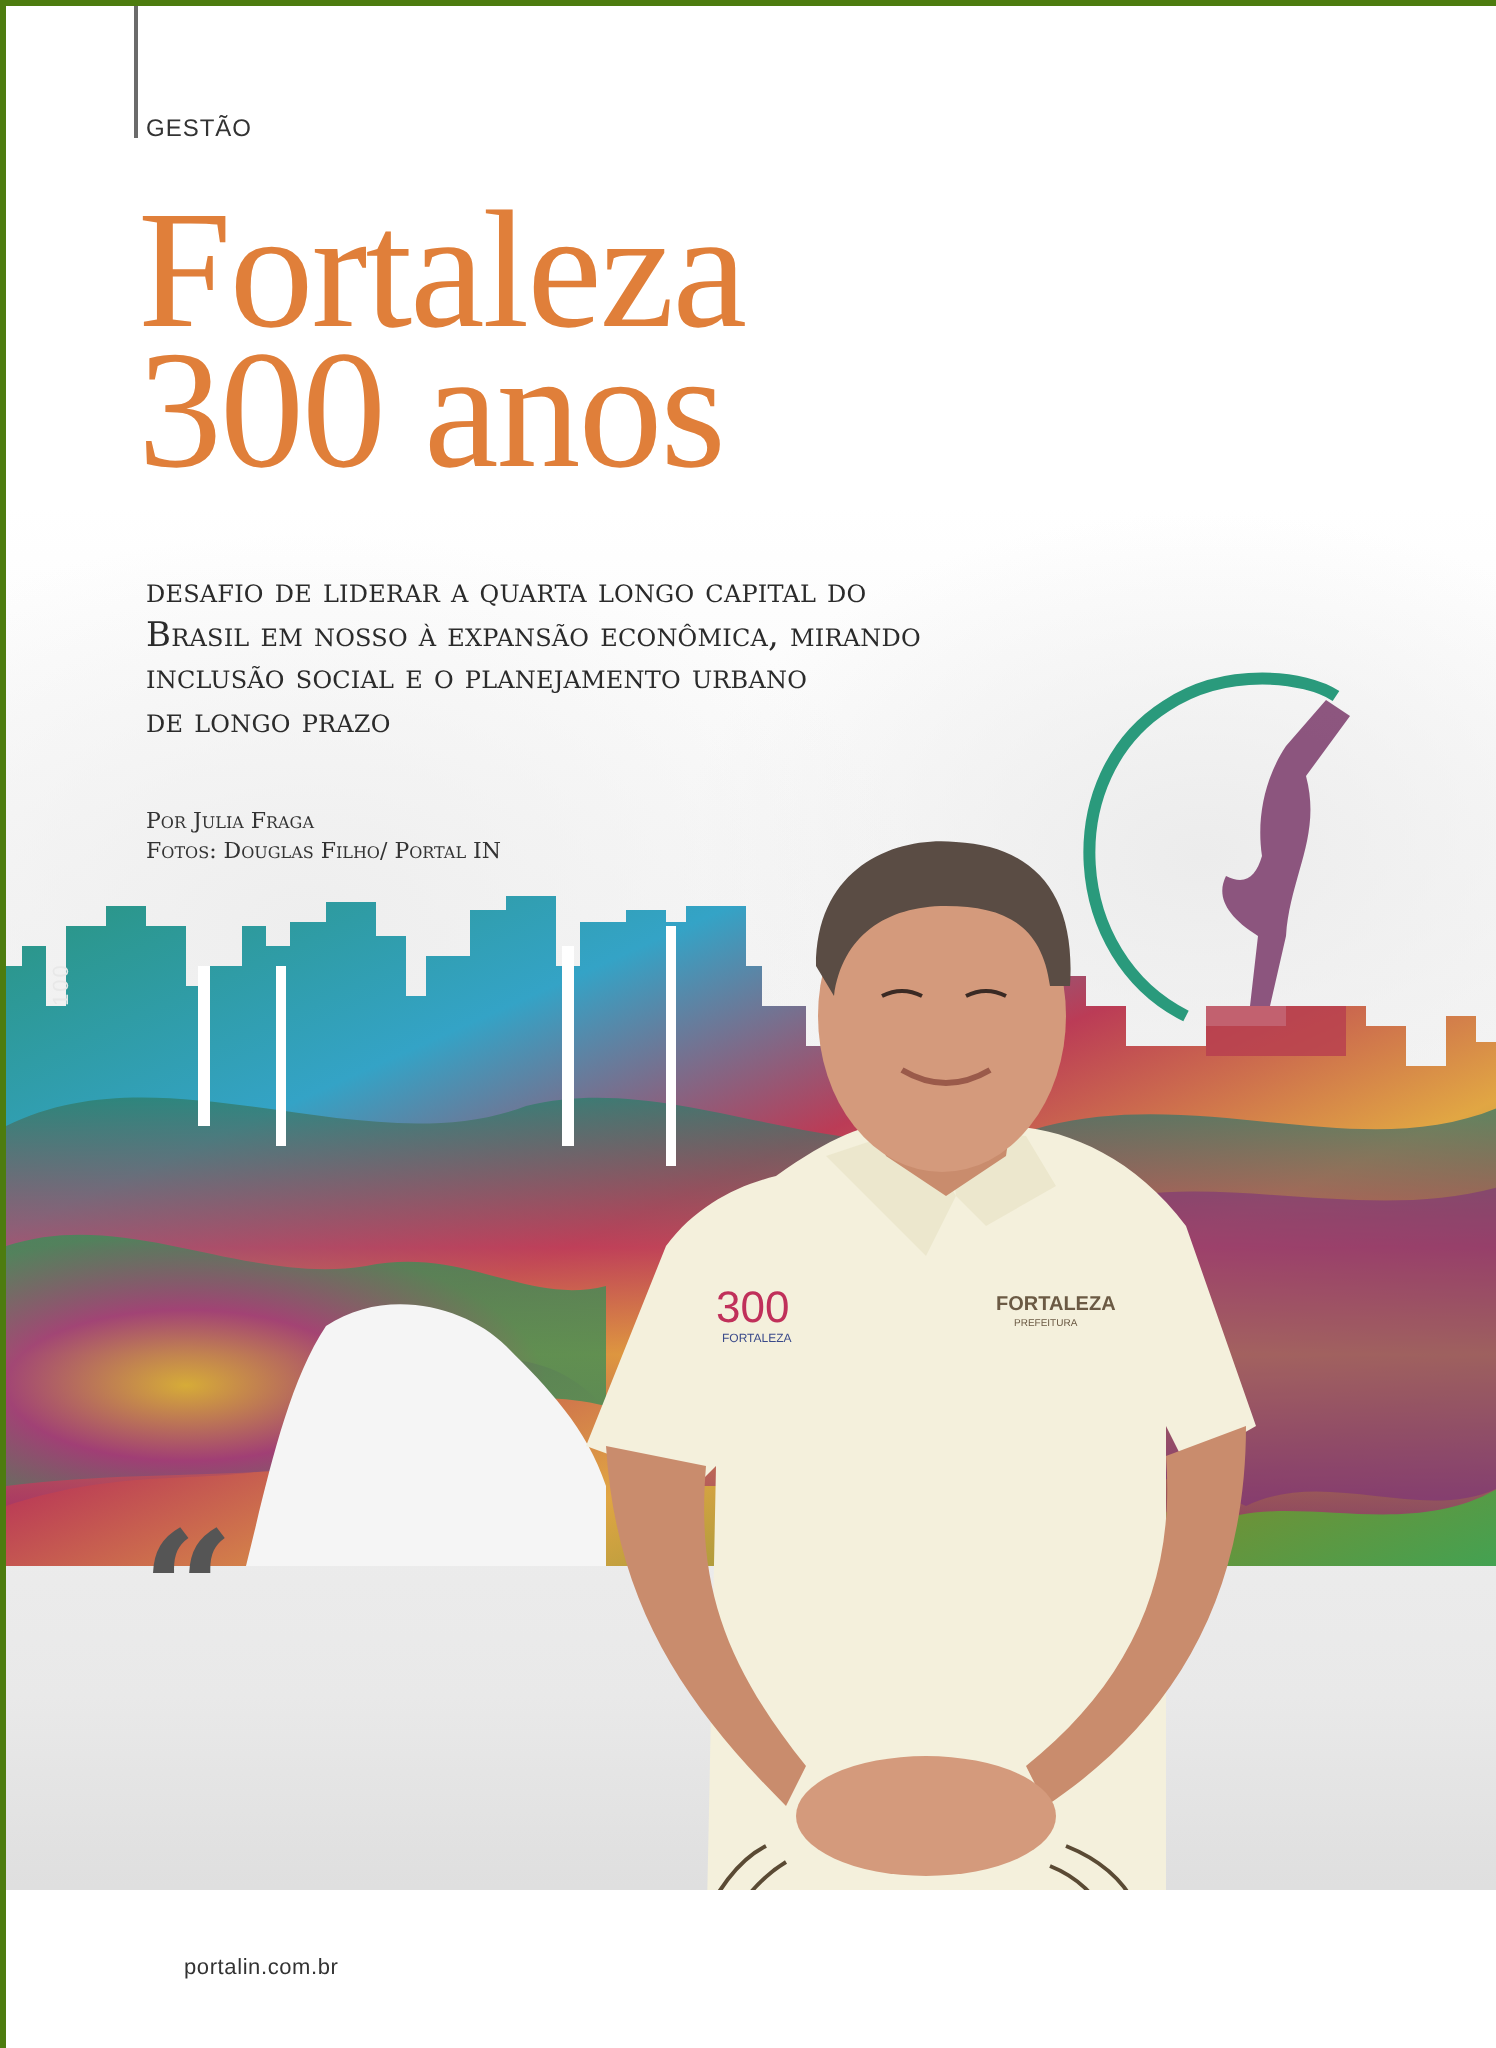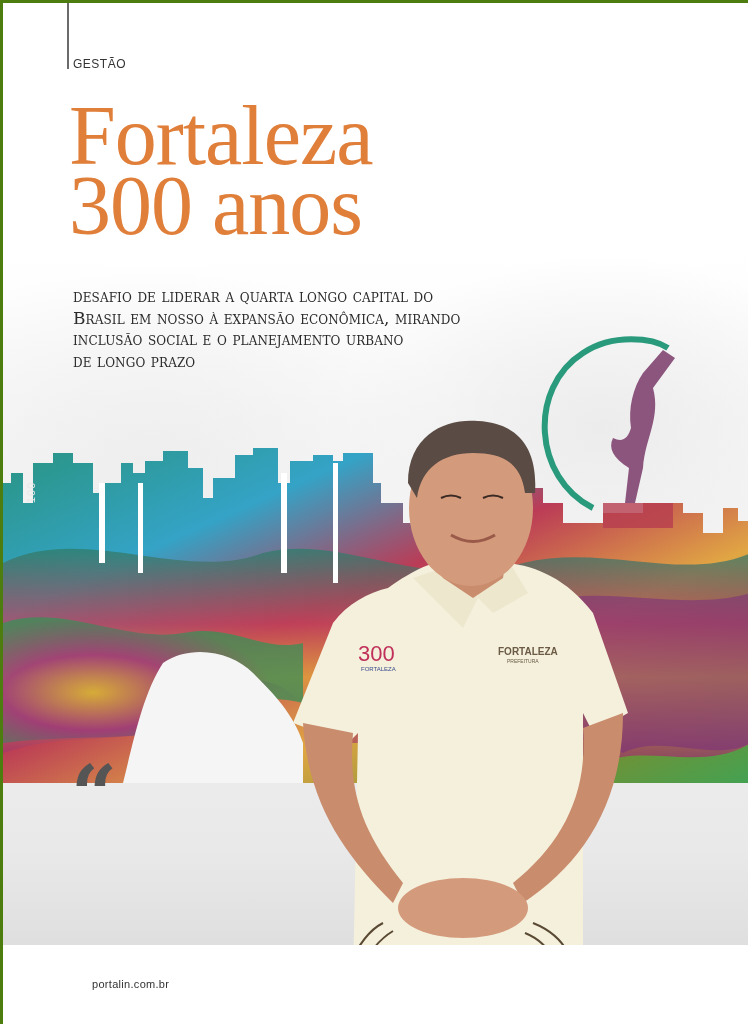--- a/index.html
+++ b/index.html
@@ -98,20 +98,24 @@
     <div>300 anos</div>
   </div>
 
   <div class="deck">
     <div>desafio de liderar a quarta longo capital do</div>
     <div>Brasil em nosso à expansão econômica, mirando</div>
     <div>inclusão social e o planejamento urbano</div>
     <div>de longo prazo</div>
   </div>
 
+  <div class="credits">
+    <div>Por Julia Fraga</div>
+    <div>Fotos: Douglas Filho/ Portal IN</div>
+  </div>
 
   <div class="pageno">100</div>
 
   <svg class="person" viewBox="0 0 340 612">
 
     <path d="M60,560 L290,545 L300,612 L65,612 Z" fill="#1e3566"></path>
 
     <path d="M95,175 C130,150 150,145 170,150 L200,150 C230,148 270,160 300,200 L335,300 L300,320 L290,300 L290,560 C220,580 130,580 60,565 L65,320 L55,330 L0,310 L40,210 C55,190 75,180 95,175 Z" fill="#f4f0dc"></path>
 
     <path d="M120,165 L165,150 L185,185 L170,215 L140,185 Z" fill="#ece7cd"></path>

